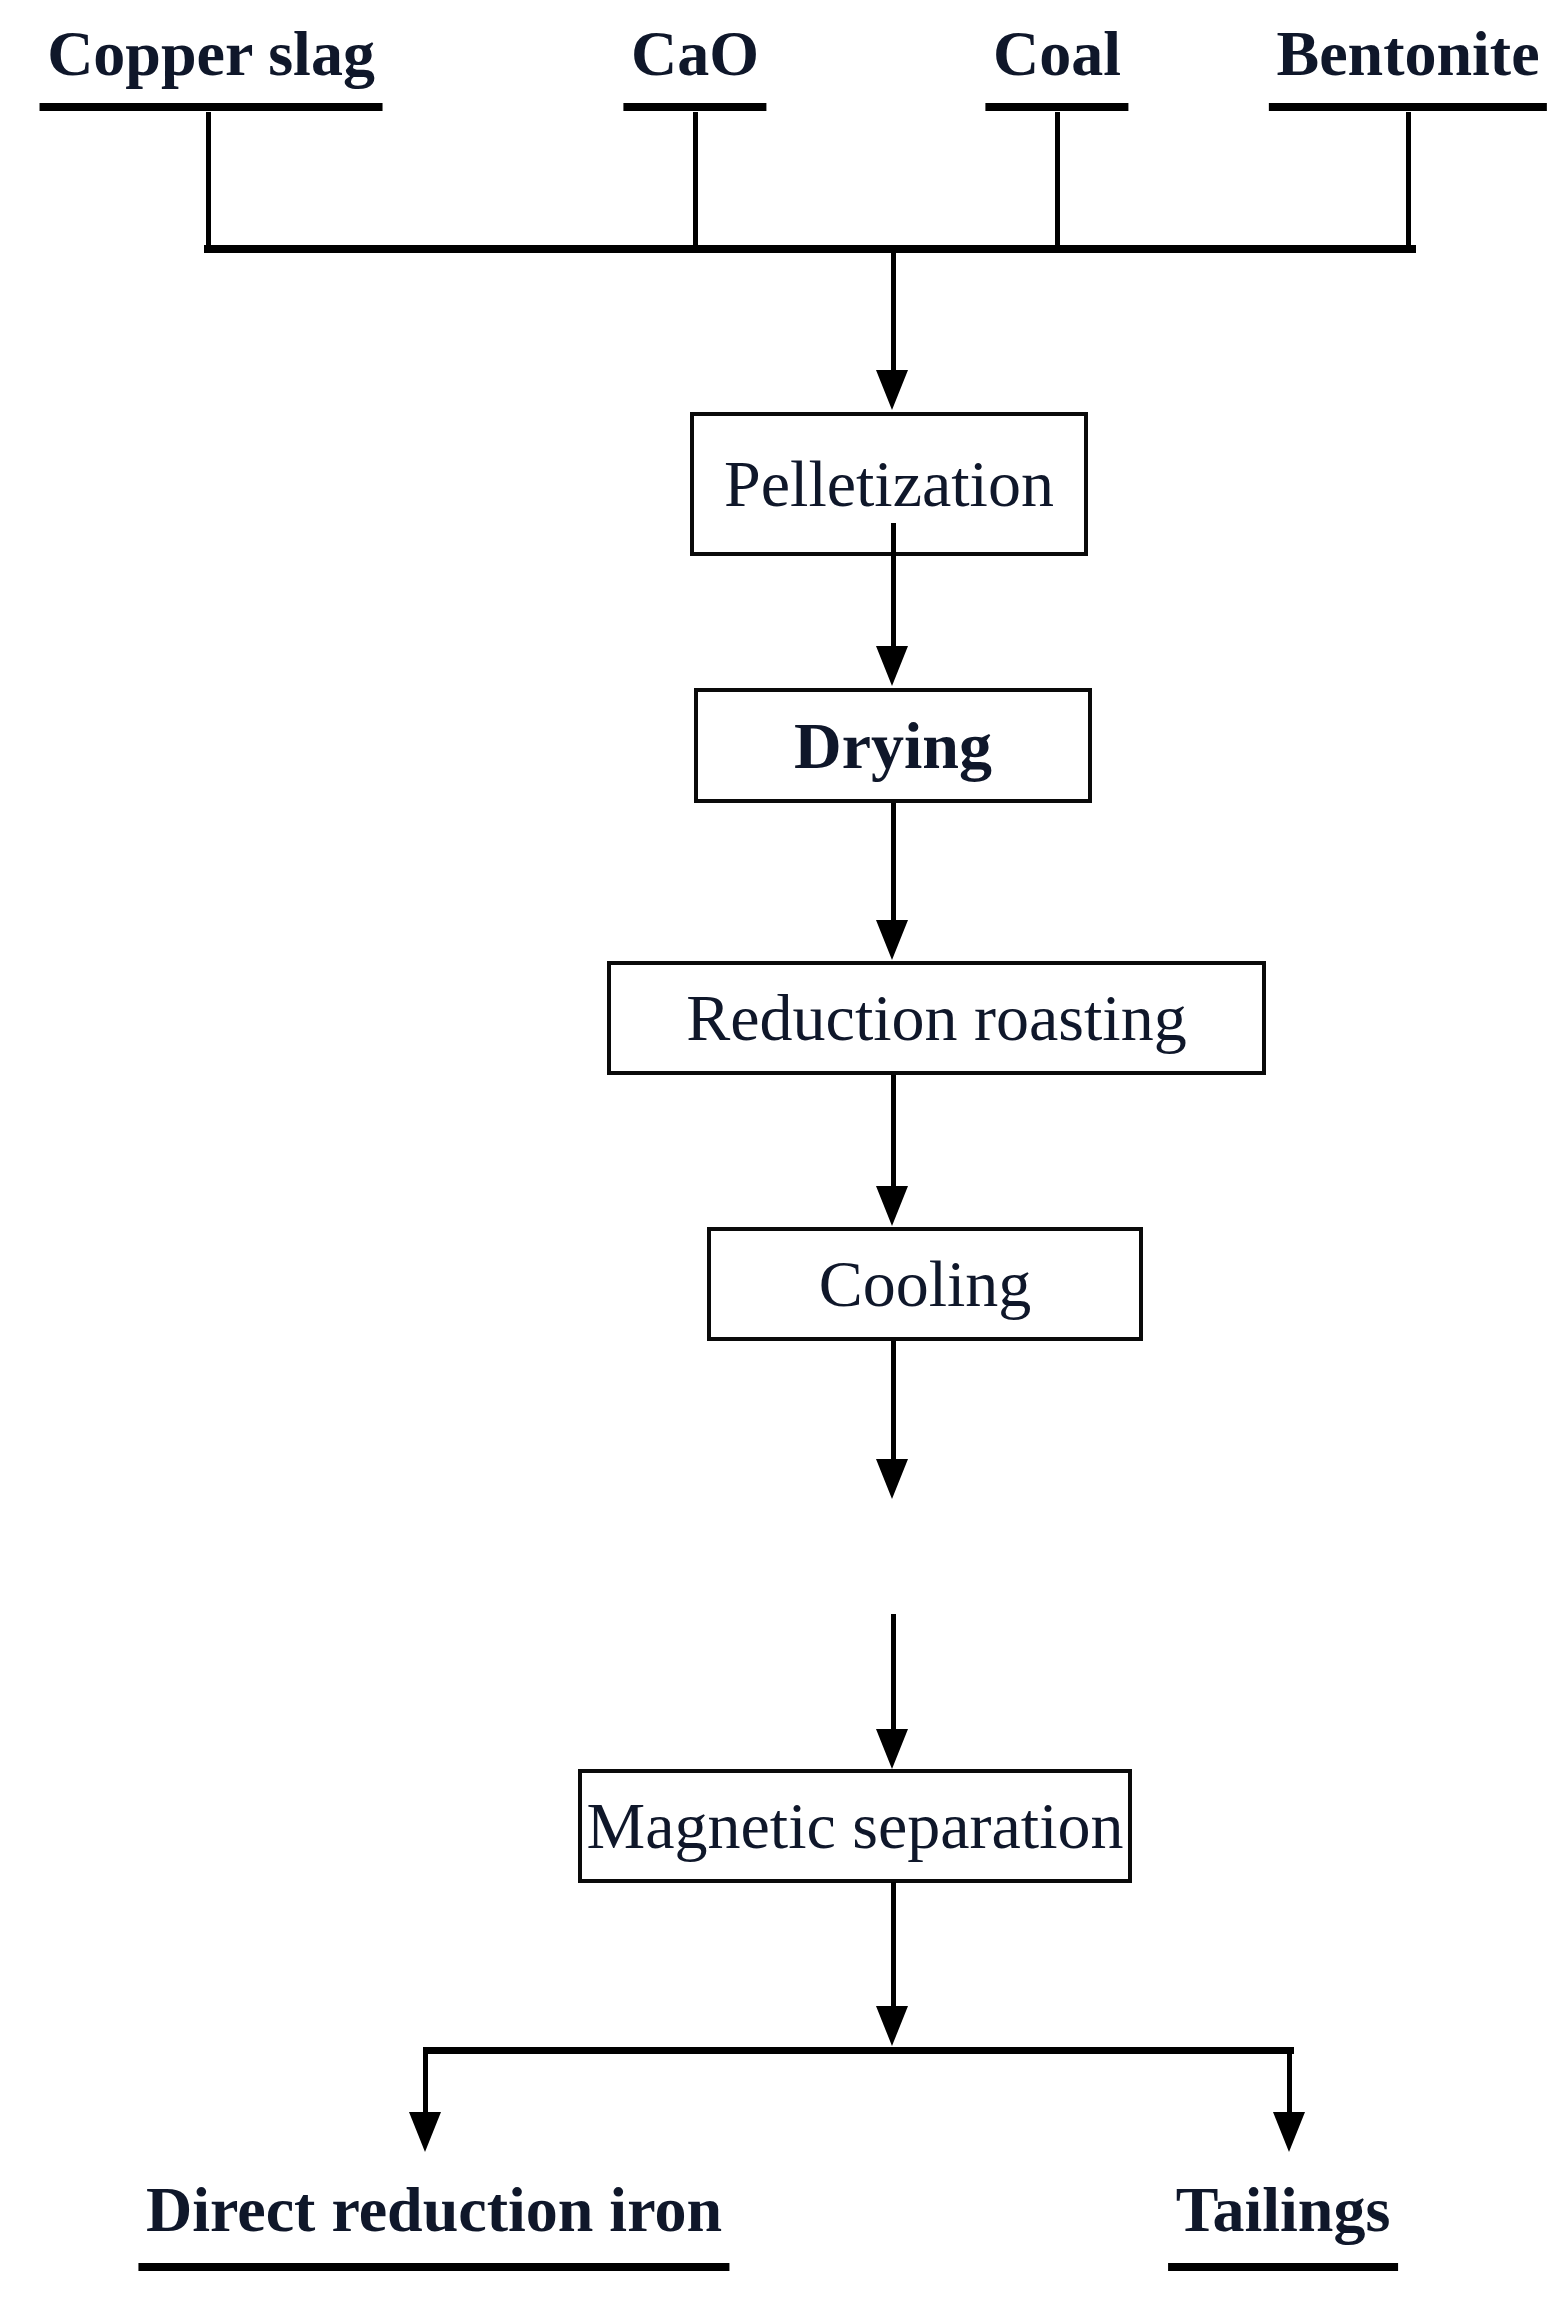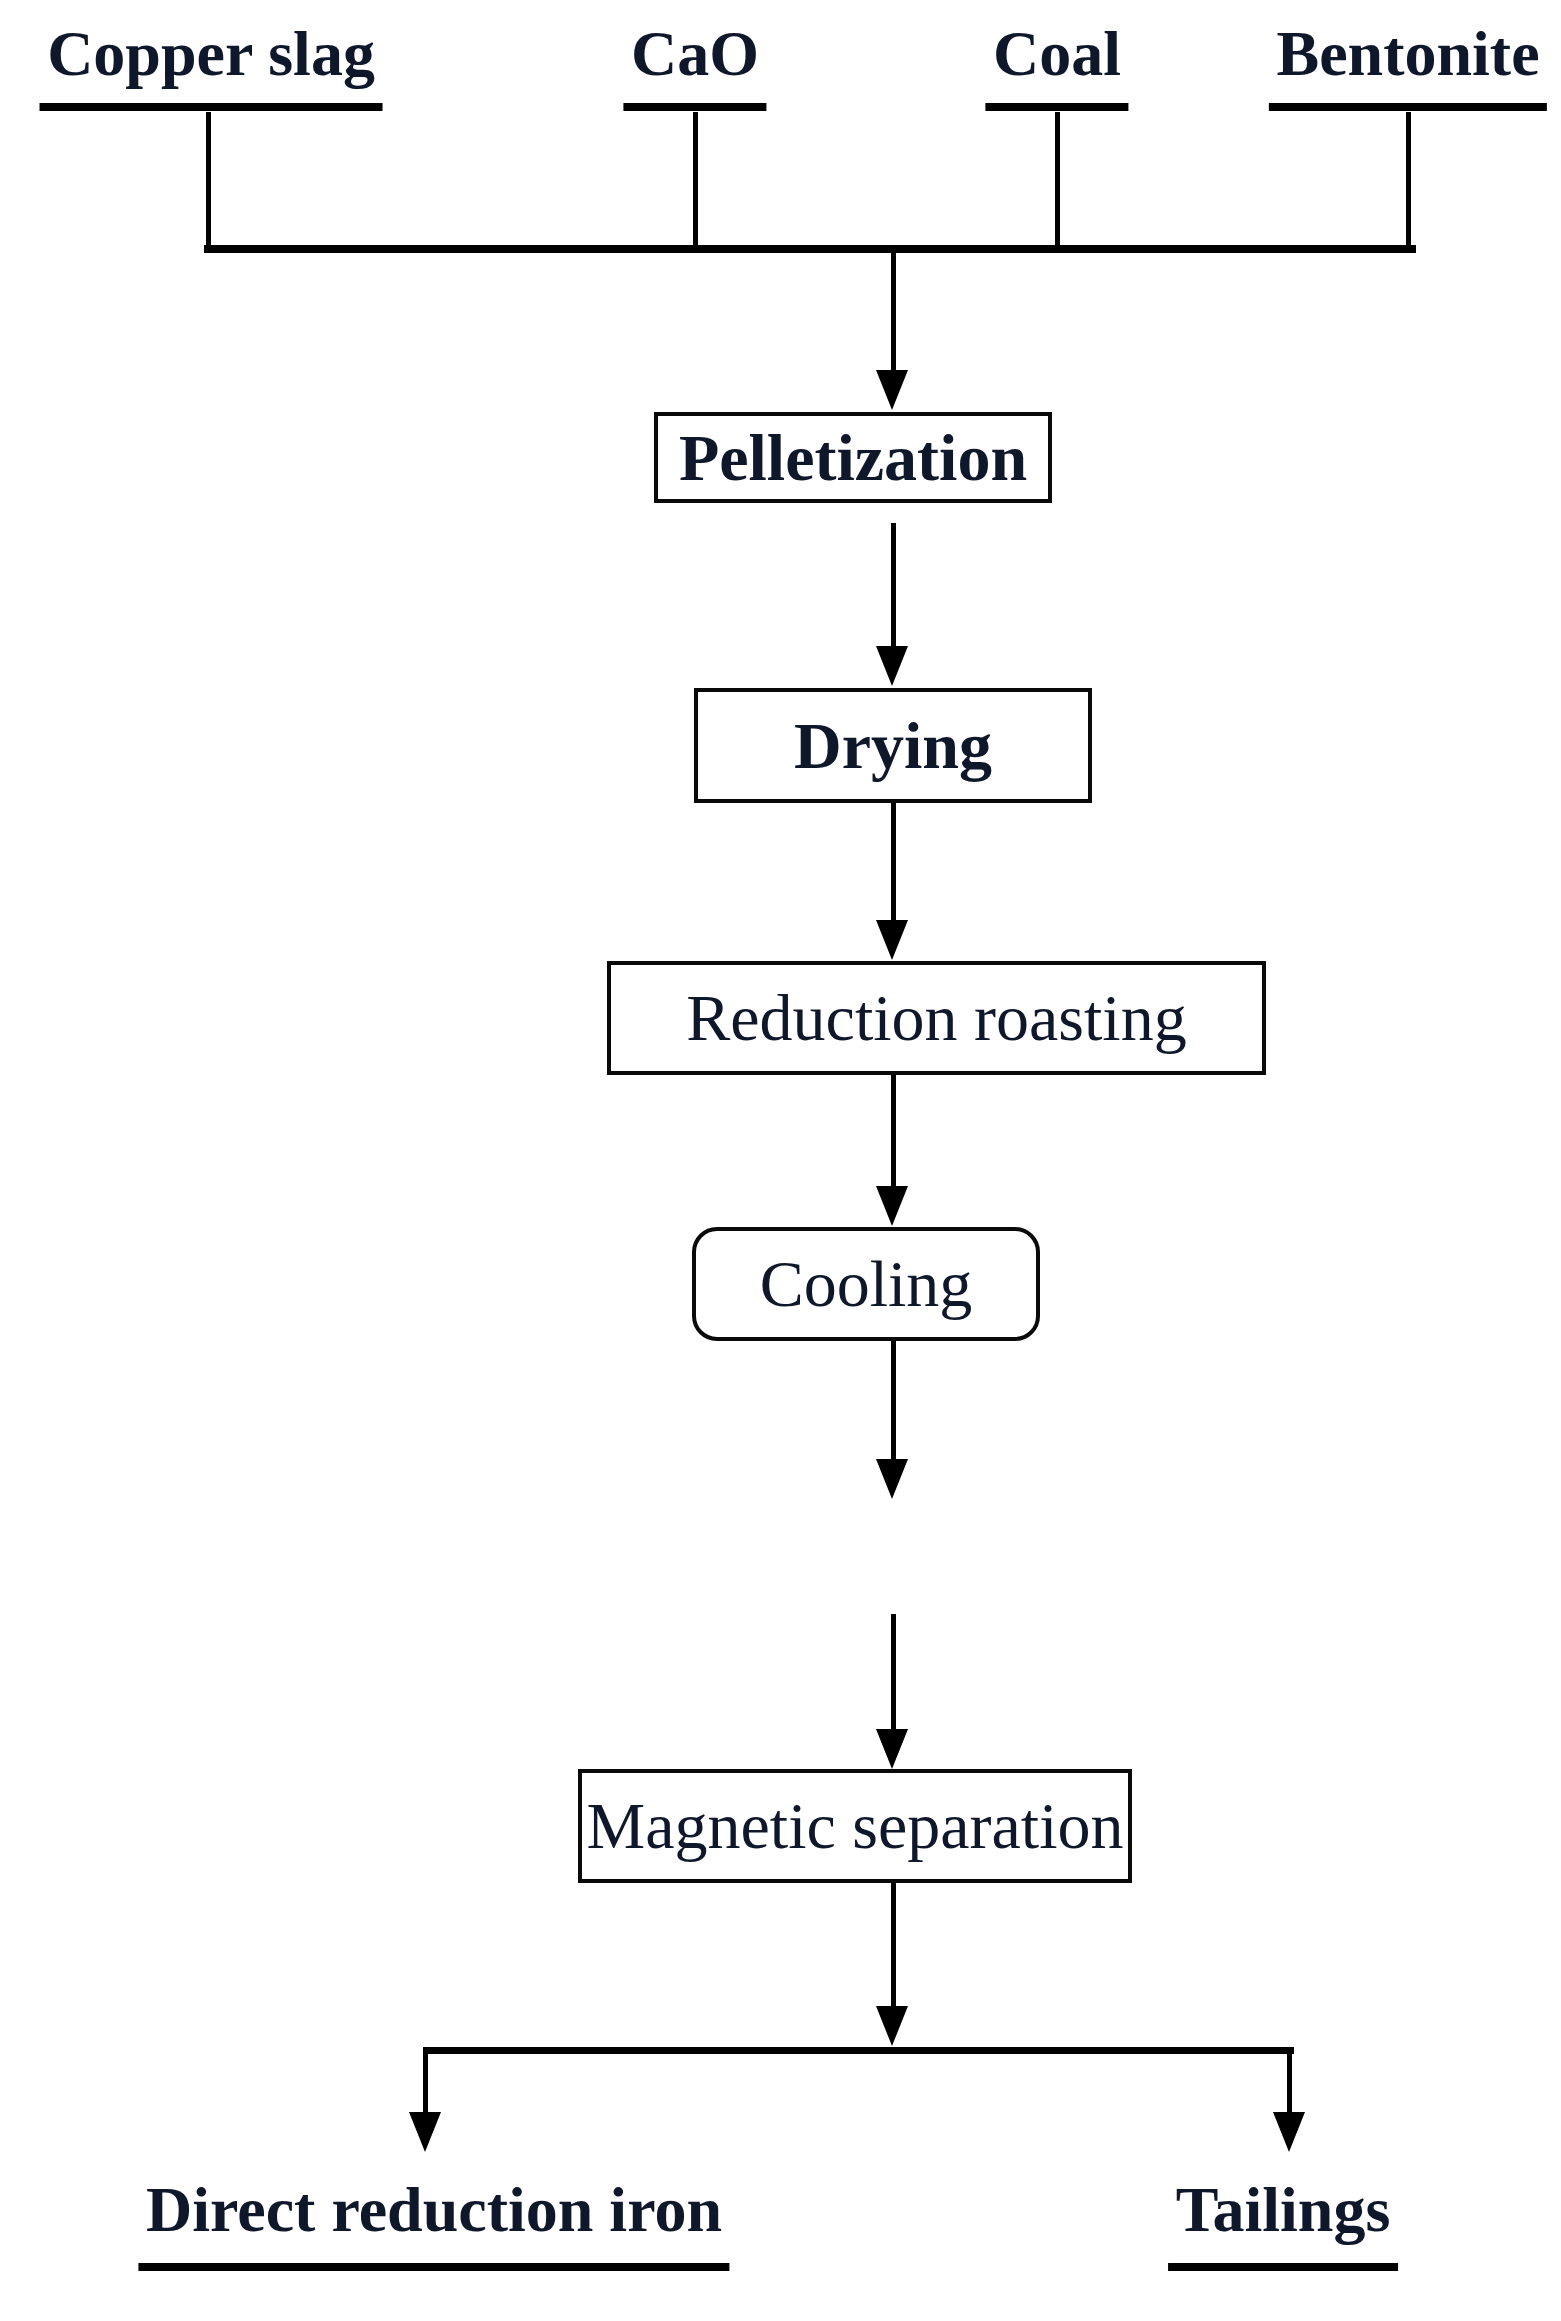--- a/index.html
+++ b/index.html
@@ -59,42 +59,42 @@
   <div class="vline" style="left:206px;top:112px;height:138px;"></div>
   <div class="vline" style="left:693px;top:112px;height:138px;"></div>
   <div class="vline" style="left:1055px;top:112px;height:138px;"></div>
   <div class="vline" style="left:1406px;top:112px;height:138px;"></div>
 
   <div class="hbar" style="left:204px;top:245px;width:1212px;"></div>
 
   <div class="vline" style="left:891px;top:252px;height:120px;"></div>
   <div class="ahead" style="left:892px;top:370px;"></div>
 
-  <div class="pbox" style="left:654px;top:412px;width:398px;height:91px;font-weight:bold;">
+  <div class="pbox" style="left:690px;top:412px;width:398px;height:144px;">
     <span>Pelletization</span>
   </div>
 
   <div class="vline" style="left:891px;top:523px;height:125px;"></div>
   <div class="ahead" style="left:892px;top:646px;"></div>
 
   <div class="pbox" style="left:694px;top:688px;width:398px;height:115px;font-weight:bold;">
     <span>Drying</span>
   </div>
 
   <div class="vline" style="left:891px;top:803px;height:119px;"></div>
   <div class="ahead" style="left:892px;top:920px;"></div>
 
   <div class="pbox" style="left:607px;top:961px;width:659px;height:114px;">
     <span>Reduction roasting</span>
   </div>
 
   <div class="vline" style="left:891px;top:1075px;height:113px;"></div>
   <div class="ahead" style="left:892px;top:1186px;"></div>
 
-  <div class="pbox" style="left:692px;top:1227px;width:348px;height:114px;border-radius:25px;">
+  <div class="pbox" style="left:707px;top:1227px;width:436px;height:114px;">
     <span>Cooling</span>
   </div>
 
   <div class="vline" style="left:891px;top:1341px;height:120px;"></div>
   <div class="ahead" style="left:892px;top:1459px;"></div>
 
 
   <div class="vline" style="left:891px;top:1614px;height:116px;"></div>
   <div class="ahead" style="left:892px;top:1729px;"></div>
 

